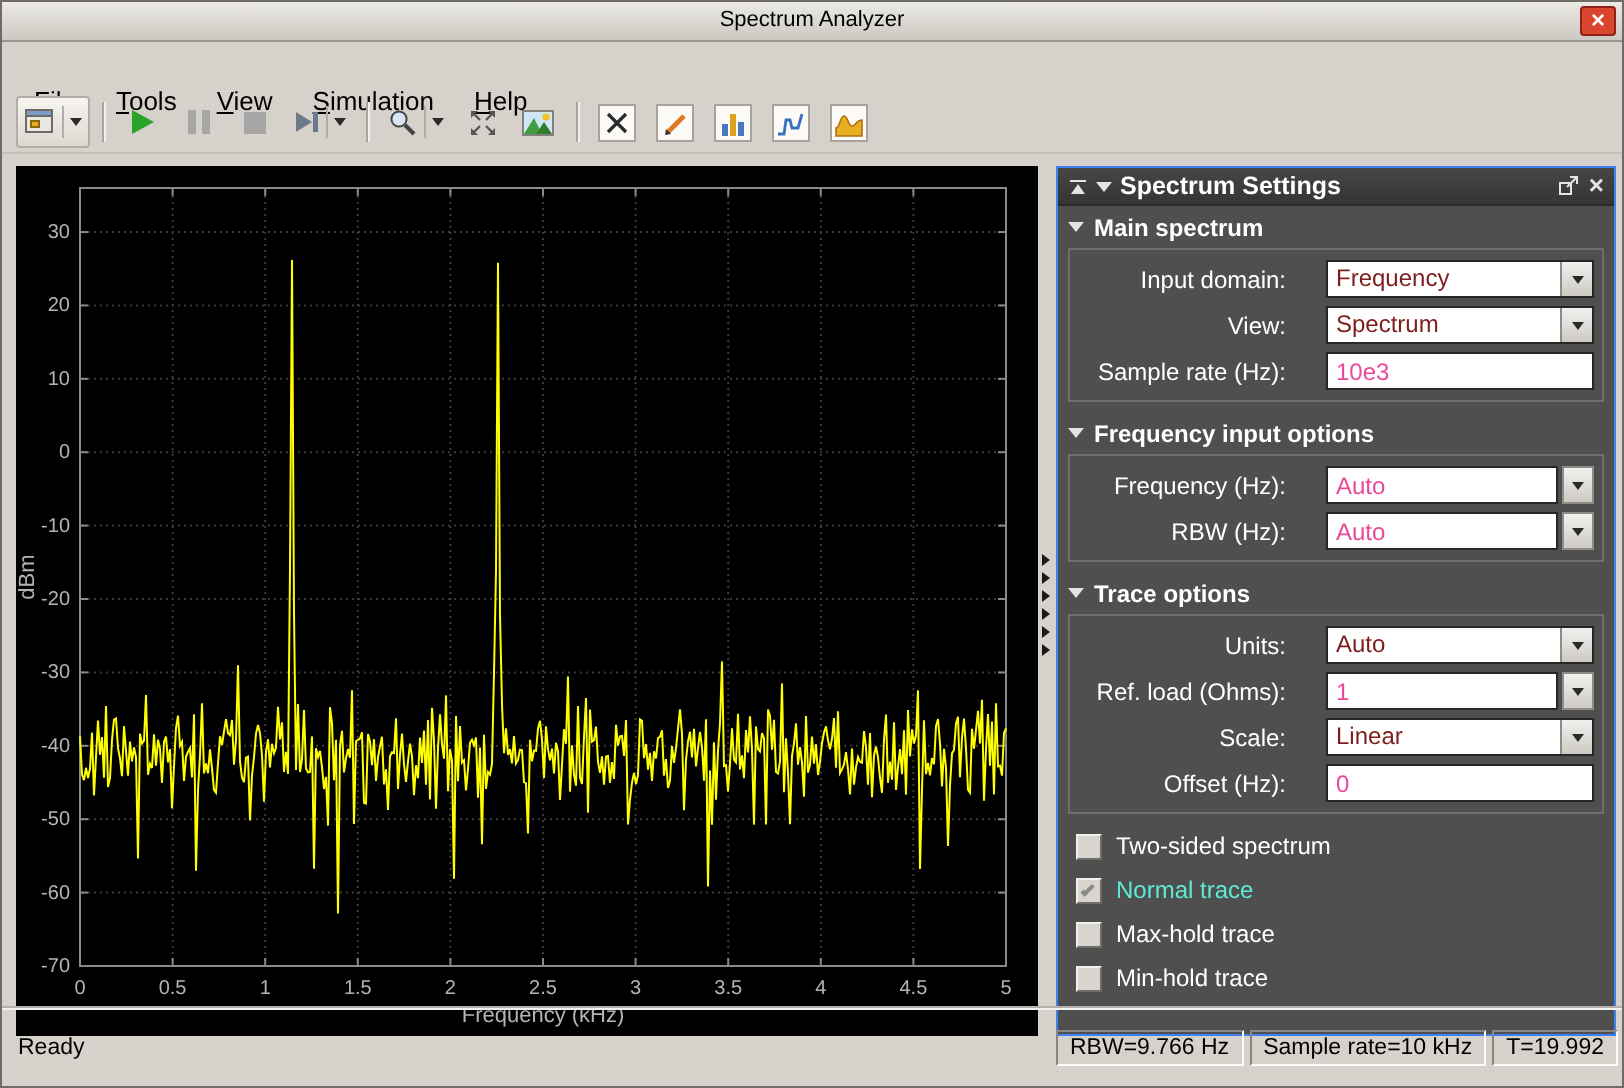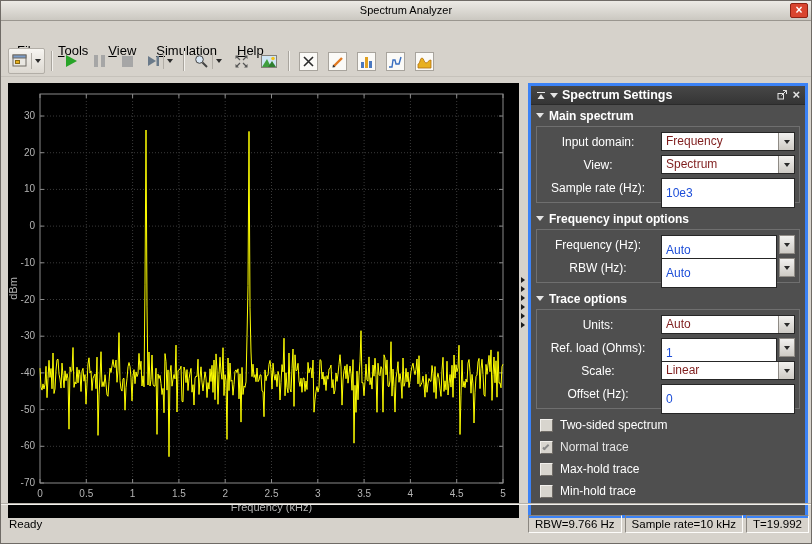--- a/index.html
+++ b/index.html
@@ -55,49 +55,49 @@
   }
   .plot svg text { font-family:"Liberation Sans", sans-serif; }
   
   .splitter { position:absolute; left:518px; top:82px; width:9px; height:435px; }
   .collapse-arrows { position:absolute; left:2px; top:192px; display:flex; flex-direction:column; align-items:center; }
   .collapse-arrows .arr { width:0; height:0; border-top:3px solid transparent; border-bottom:3px solid transparent; border-left:4.5px solid #1a1a1a; margin:1.5px 0; }
   
   .panel {
     position:absolute; left:527px; top:82px; width:280px; height:435px;
     background:#4f4f4f; color:#fff; font-size:12px; overflow:hidden;
-    border:3px solid #3b82f6;
+    border:1px solid #3b82f6;
   }
   .panel-hdr {
     height:19px; background:linear-gradient(#474747,#353535);
     display:flex; align-items:center; padding:0 5px; gap:4px;
     border-bottom:1px solid #2b2b2b;
   }
   .panel-title { font-weight:bold; font-size:12.5px; flex:1; }
   .ph-ico { display:flex; align-items:center; }
   .tri-w { width:0; height:0; border-left:4px solid transparent; border-right:4px solid transparent; border-top:5px solid #e4e4e4; }
   .panel-x { color:#e4e4e4; font-size:13px; font-weight:bold; line-height:12px; }
   .sec-hdr { display:flex; align-items:center; gap:5px; height:21px; padding-left:5px; font-weight:bold; }
   .sec-box { border:1px solid #6f6f6f; margin:0 5px 5px 5px; padding:3px 4px; }
   .row { display:flex; align-items:center; height:23px; }
-  .lbl { flex:1; text-align:center; padding-right:6px; white-space:nowrap; }
+  .lbl { flex:1; text-align:right; padding-right:20px; white-space:nowrap; }
   .ctl { width:134px; flex:none; display:flex; height:19px; }
   .select { background:#fff; border:1px solid #262626; }
   .sval { flex:1; color:#7f1d1d; padding:1px 4px; font-size:12px; white-space:nowrap; overflow:hidden; }
   .ddbtn { width:16px; flex:none; background:linear-gradient(#f2f1ef,#cdcac4); border-left:1px solid #8f8b85; display:flex; align-items:center; justify-content:center; }
   .combo { gap:2px; }
   .combo .ddbtn { border:1px solid #8f8b85; }
   .tinput, .combo input {
     flex:1; min-width:0; width:100%; border:1px solid #262626; background:#fff;
-    color:#1d4ed8; font:12px "Liberation Sans", sans-serif; padding:1px 4px; height:30px;
+    color:#ec4899; font:12px "Liberation Sans", sans-serif; padding:1px 4px; height:19px;
   }
   .cb-row { display:flex; align-items:center; height:22px; padding-left:9px; gap:7px; }
   .cbx { width:13px; height:13px; background:#d8d5ce; border:1px solid; border-color:#f2f0ec #6f6b66 #6f6b66 #f2f0ec; display:flex; align-items:center; justify-content:center; }
   .check { display:block; width:7px; height:3px; border-left:2px solid #8a8a8a; border-bottom:2px solid #8a8a8a; transform:rotate(-45deg) translate(0,-1px); }
-  .cb-label.disabled { color:#e5e5e5;text-align:center; }
+  .cb-label.disabled { color:#5eead4;text-align:center; }
   
   .statusbar {
     position:absolute; left:0; right:0; bottom:0; height:40px;
     border-top:1px solid #b5b1aa; box-shadow:inset 0 1px 0 #f3f1ed;
     display:flex; align-items:center; padding:0 2px 0 8px; font-size:11.5px;
   }
   .sb-spacer { flex:1; }
   .sb-box {
     height:18px; line-height:16px; padding:0 6px; margin-left:3px;
     border:1px solid; border-color:#8a8680 #fdfcfa #fdfcfa #8a8680; white-space:nowrap;

